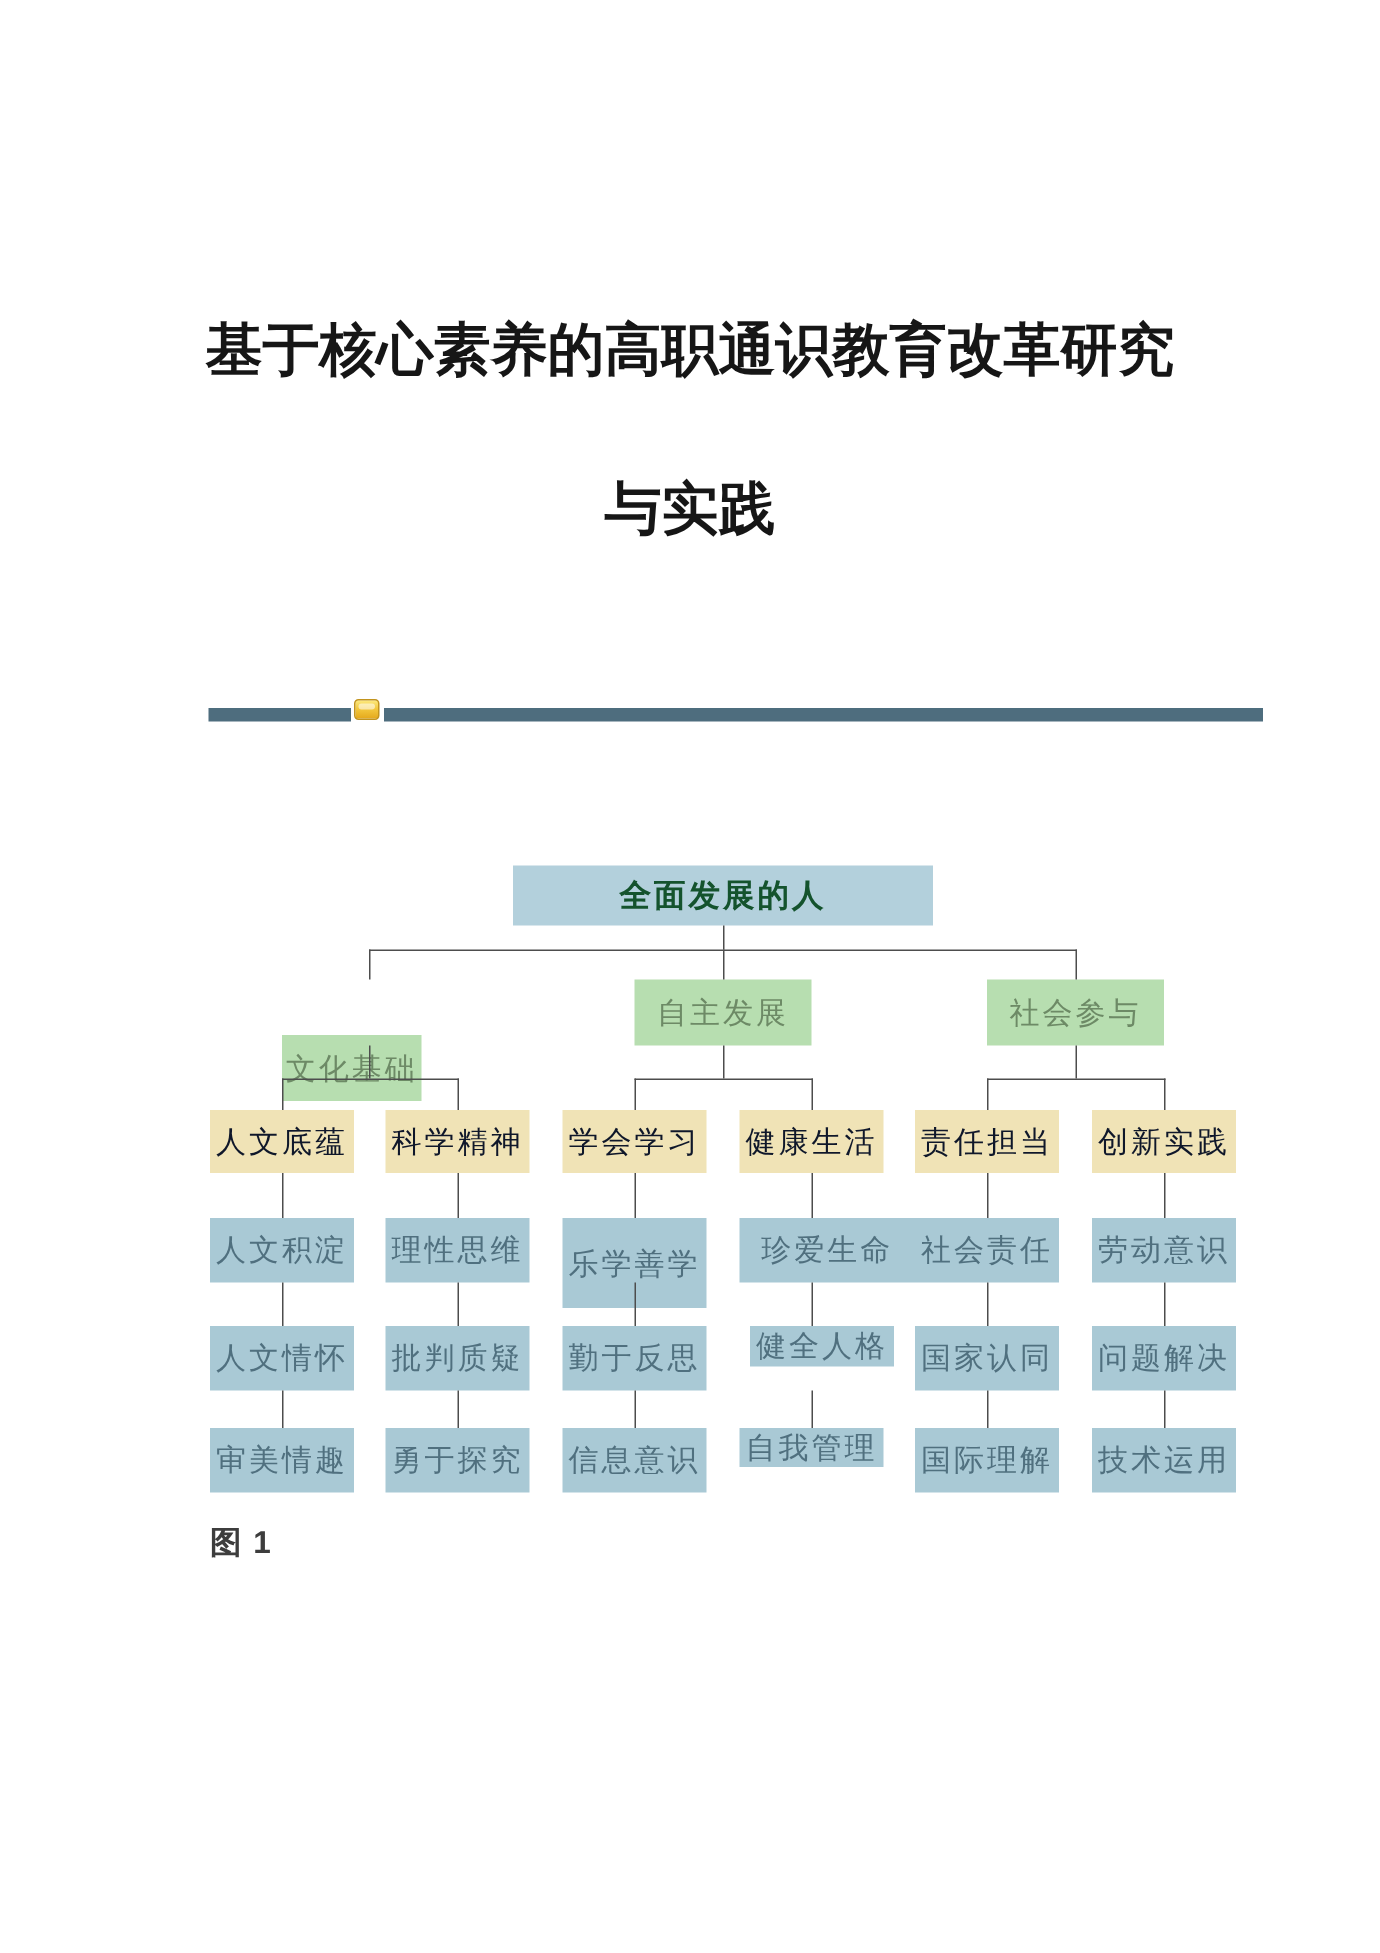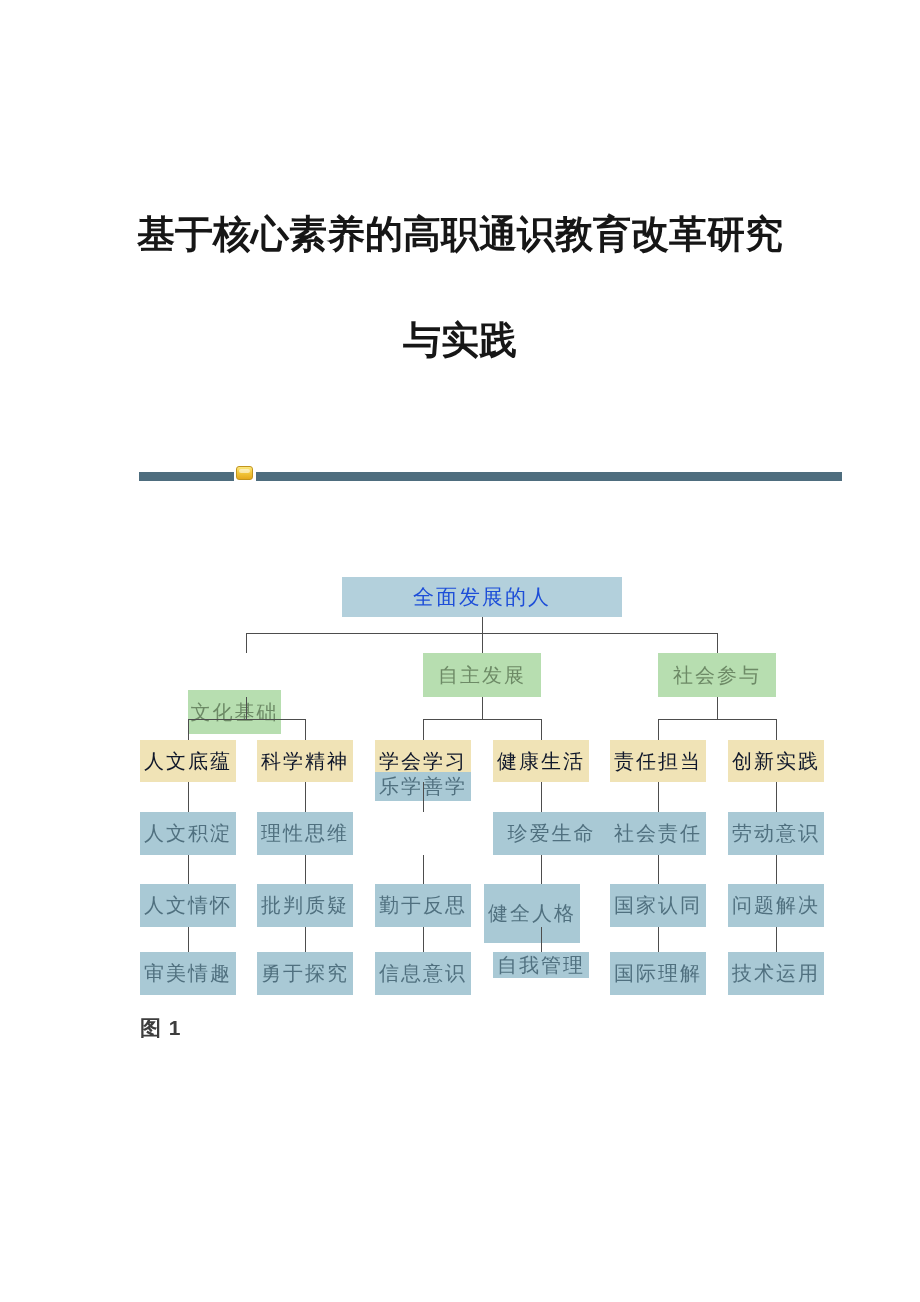--- a/index.html
+++ b/index.html
@@ -28,21 +28,21 @@
   .divider-icon:after {
     content:""; position:absolute; left:2px; right:2px; top:2px; height:4px;
     background:rgba(255,255,255,.55); border-radius:2px;
   }
   
   .node {
     position:absolute; box-sizing:border-box;
     display:flex; align-items:center; justify-content:center;
     font-size:20px; letter-spacing:2px; white-space:nowrap;
   }
-  .root   { background:#b3d0dc; color:#1d4ed8; font-size:21px; }
+  .root   { background:#b3d0dc; color:#14532d; font-size:21px;font-weight:bold; }
   .branch { background:#b7deb0; color:#6d8a66; }
   .head   { background:#f0e3b6; color:#0f172a; }
   .item   { background:#a9c9d5; color:#50707f; }
   
   .cl { position:absolute; background:#4d4d4d; }
   
   .caption {
     position:absolute; left:140px; top:1014px; display:flex;
     font-weight:700; font-size:21px; letter-spacing:1px; color:#3d3d3d;text-align:center;
   }
@@ -70,29 +70,29 @@
 
     <div class="node head" style="left:140px;top:740px;width:96px;height:42px">人文底蕴</div>
     <div class="node head" style="left:257px;top:740px;width:96px;height:42px">科学精神</div>
     <div class="node head" style="left:375px;top:740px;width:96px;height:42px">学会学习</div>
     <div class="node head" style="left:493px;top:740px;width:96px;height:42px">健康生活</div>
     <div class="node head" style="left:610px;top:740px;width:96px;height:42px">责任担当</div>
     <div class="node head" style="left:728px;top:740px;width:96px;height:42px">创新实践</div>
 
     <div class="node item" style="left:140px;top:812px;width:96px;height:43px">人文积淀</div>
     <div class="node item" style="left:257px;top:812px;width:96px;height:43px">理性思维</div>
-    <div class="node item" style="left:375px;top:772px;width:96px;height:29px">乐学善学</div>
+    <div class="node item" style="left:375px;top:812px;width:96px;height:60px">乐学善学</div>
     <div class="node item" style="left:493px;top:812px;width:117px;height:43px">珍爱生命</div>
     <div class="node item" style="left:610px;top:812px;width:96px;height:43px">社会责任</div>
     <div class="node item" style="left:728px;top:812px;width:96px;height:43px">劳动意识</div>
 
     <div class="node item" style="left:140px;top:884px;width:96px;height:43px">人文情怀</div>
     <div class="node item" style="left:257px;top:884px;width:96px;height:43px">批判质疑</div>
     <div class="node item" style="left:375px;top:884px;width:96px;height:43px">勤于反思</div>
-    <div class="node item" style="left:484px;top:884px;width:96px;height:59px">健全人格</div>
+    <div class="node item" style="left:500px;top:884px;width:96px;height:27px">健全人格</div>
     <div class="node item" style="left:610px;top:884px;width:96px;height:43px">国家认同</div>
     <div class="node item" style="left:728px;top:884px;width:96px;height:43px">问题解决</div>
 
     <div class="node item" style="left:140px;top:952px;width:96px;height:43px">审美情趣</div>
     <div class="node item" style="left:257px;top:952px;width:96px;height:43px">勇于探究</div>
     <div class="node item" style="left:375px;top:952px;width:96px;height:43px">信息意识</div>
     <div class="node item" style="left:493px;top:952px;width:96px;height:26px">自我管理</div>
     <div class="node item" style="left:610px;top:952px;width:96px;height:43px">国际理解</div>
     <div class="node item" style="left:728px;top:952px;width:96px;height:43px">技术运用</div>
   <div class="cl" style="left: 482px; top: 617px; width: 1px; height: 16px;"></div>

